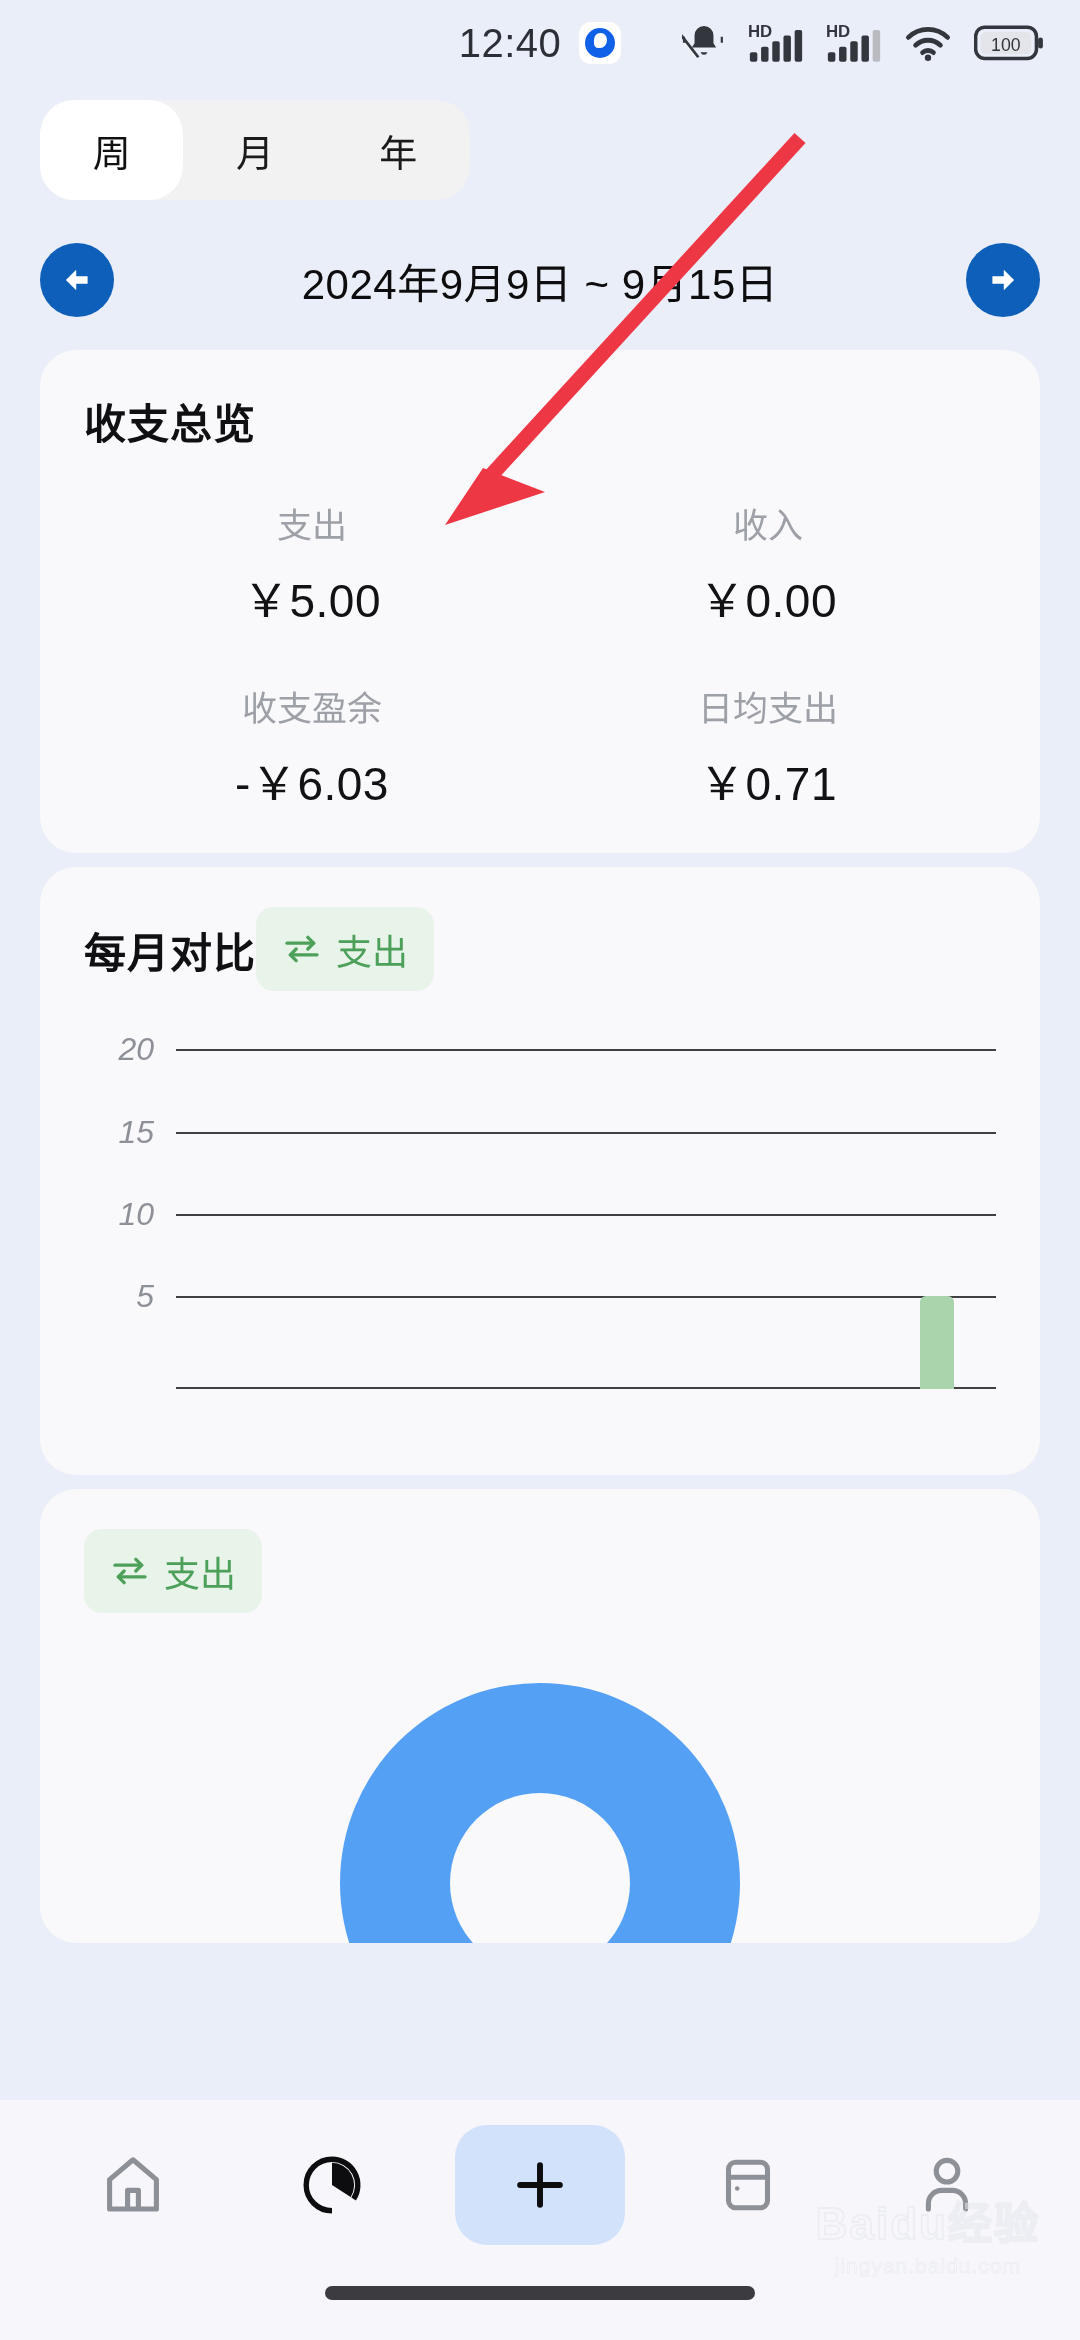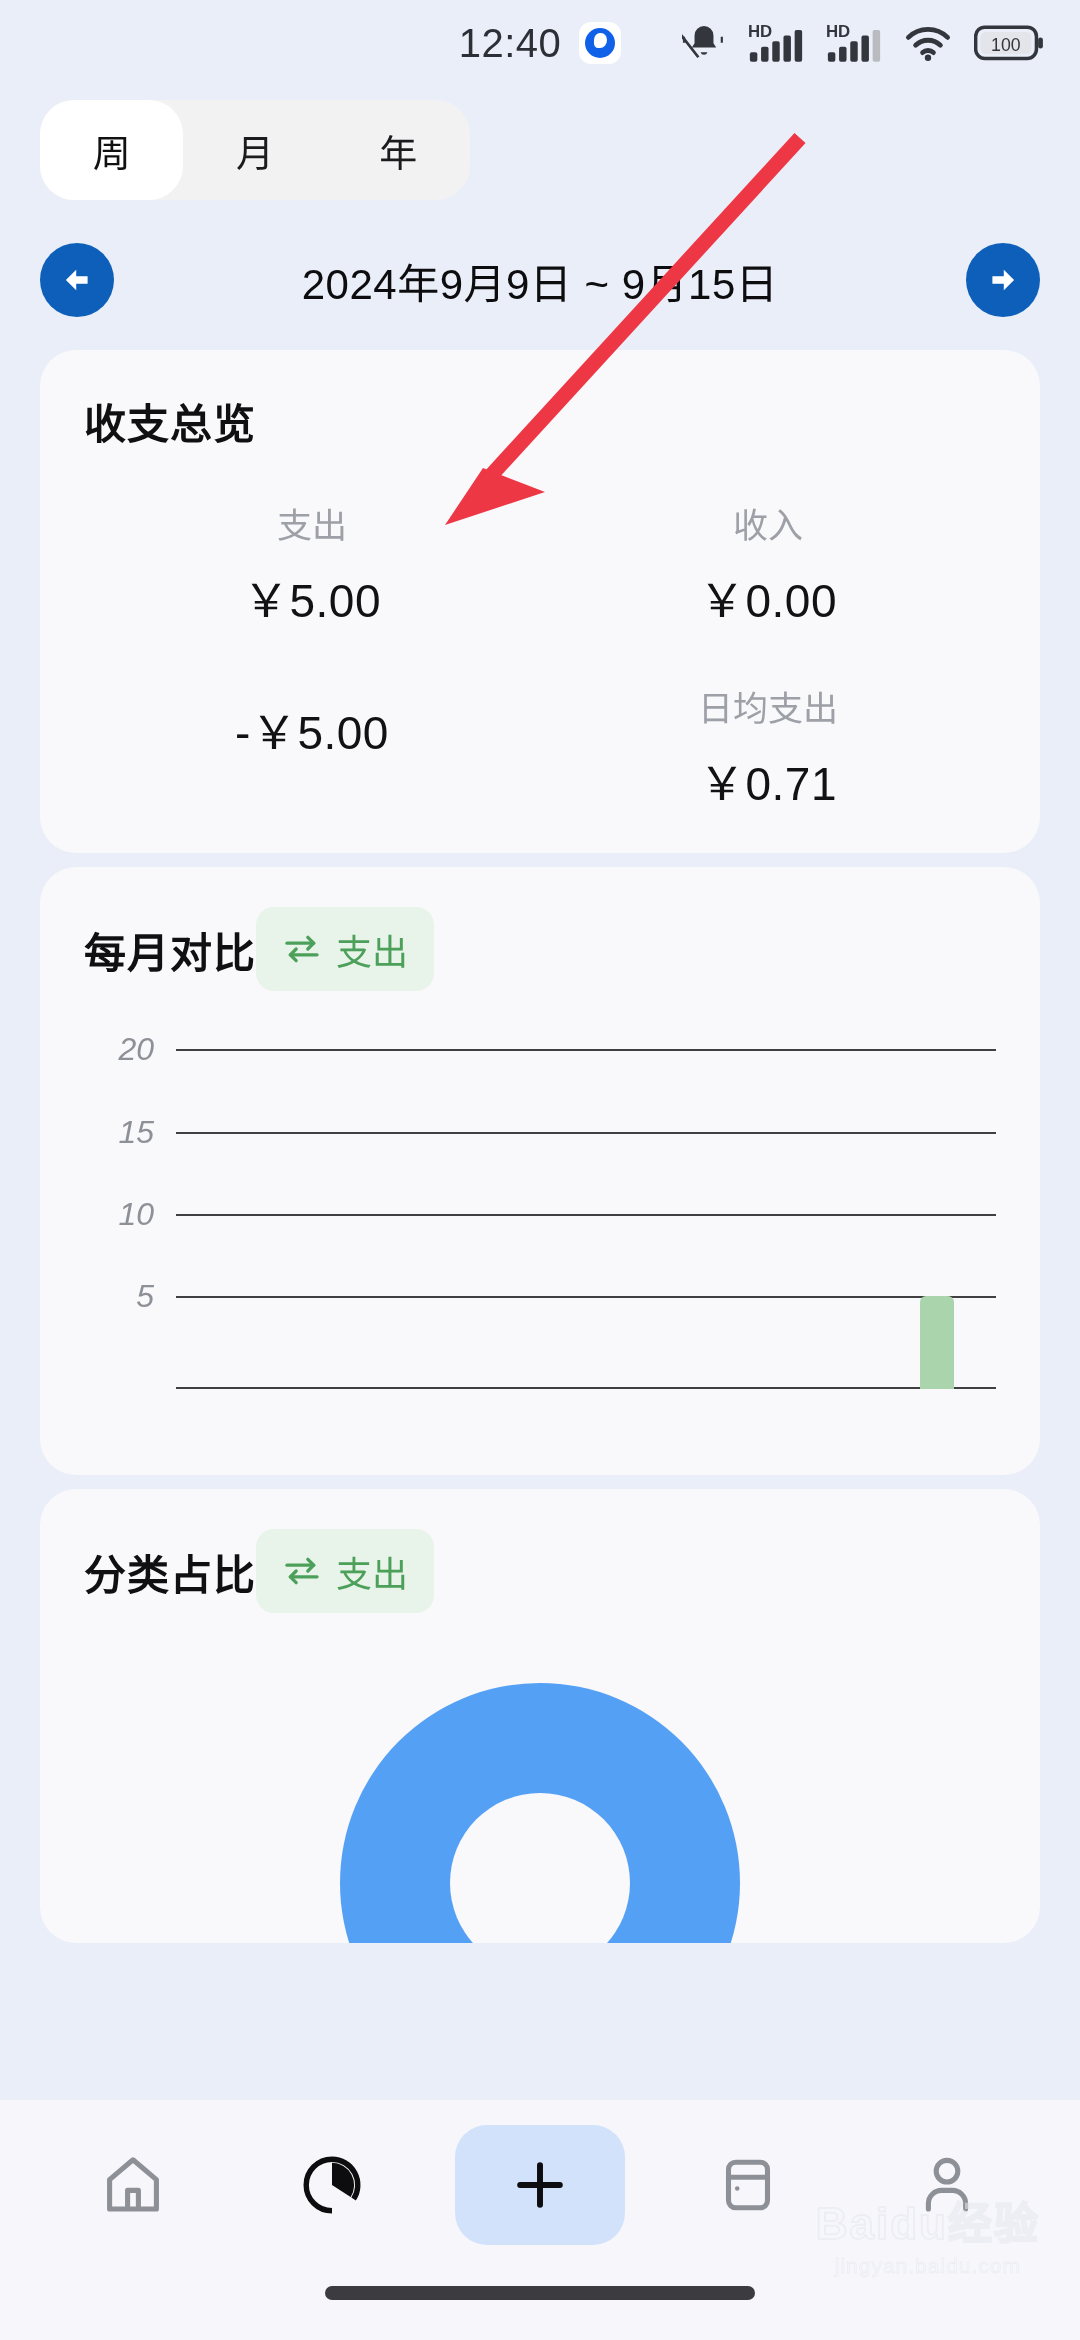--- a/index.html
+++ b/index.html
@@ -303,21 +303,22 @@
   <div class="ov-grid">
     <div class="ov-cell">
       <span class="ov-label">支出</span>
       <span class="ov-value">￥5.00</span>
     </div>
     <div class="ov-cell">
       <span class="ov-label">收入</span>
       <span class="ov-value">￥0.00</span>
     </div>
     <div class="ov-cell">
-      <span class="ov-value">-￥5.00</span>
+      <span class="ov-label">收支盈余</span>
+      <span class="ov-value">-￥6.03</span>
     </div>
     <div class="ov-cell">
       <span class="ov-label">日均支出</span>
       <span class="ov-value">￥0.71</span>
     </div>
   </div>
 </div>
 
 <div class="card">
   <div class="card-head">
@@ -377,21 +378,20 @@
             <div class="bar" style="height:26.2%"></div>
           </div>
       </div>
     </div>
 
   </div>
 </div>
 
 <div class="card" style="padding-bottom:0;">
   <div class="card-head">
-    <div class="card-title">分类占比</div>
     <div class="toggle-badge">
       <span>
         <svg width="40" height="34" viewBox="0 0 24 20">
             <g fill="none" stroke="#4CA05A" stroke-width="2" stroke-linecap="round" stroke-linejoin="round">
           <path d="M3 6.5h16"></path>
               <path d="M15.5 3 19 6.5 15.5 10"></path>
           <path d="M21 13.5H5"></path>
               <path d="M8.5 10 5 13.5 8.5 17"></path>
         </g>
           </svg>

